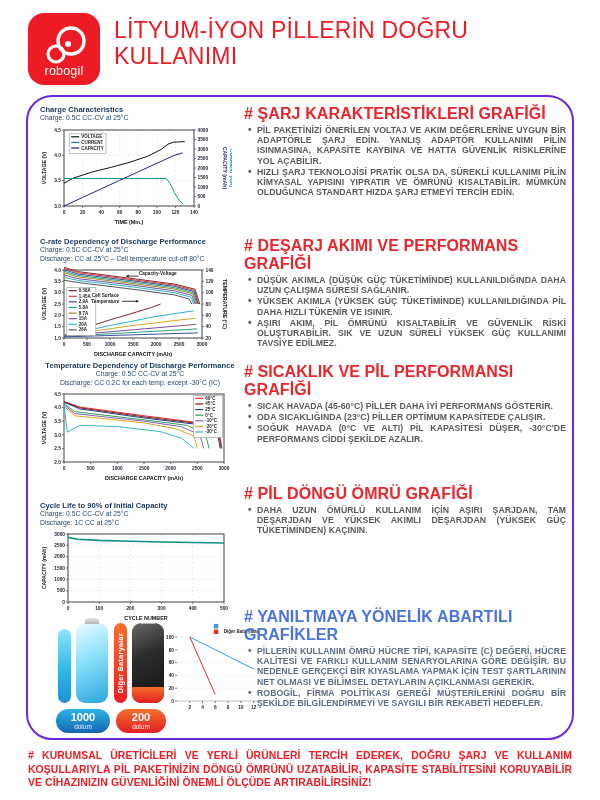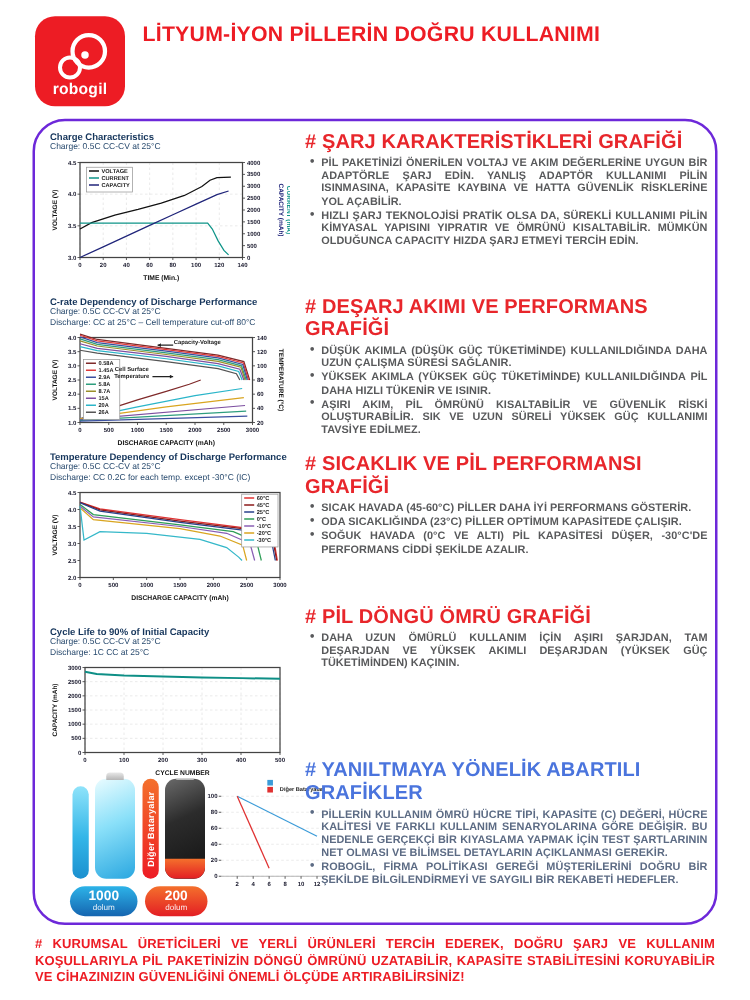--- a/index.html
+++ b/index.html
@@ -3,23 +3,23 @@
 <meta charset="utf-8">
 <style>
   html,body{margin:0;padding:0;background:#ffffff;}
   body{width:600px;height:800px;position:relative;font-family:"Liberation Sans",sans-serif;overflow:hidden;}
 
   
   .header{position:absolute;left:0;top:0;width:600px;height:95px;}
   .logo{position:absolute;left:28px;top:13px;width:72px;height:72px;background:#ed1c24;border-radius:16px;}
   .logo svg{position:absolute;left:0;top:0;}
   .logo .logo-word{position:absolute;left:0;bottom:7px;width:72px;text-align:center;color:#fff;
-    font-size:12.5px;font-weight:bold;letter-spacing:.2px;}
+    font-size:12.5px;font-weight:normal;letter-spacing:.2px;}
   .title{position:absolute;left:114px;top:18px;width:420px;color:#ed1c24;
-    font-size:17px;font-weight:bold;line-height:1.12;letter-spacing:.2px;}
+    font-size:23px;font-weight:normal;line-height:1.12;letter-spacing:.2px;}
 
   
   .card{position:absolute;left:26px;top:95px;width:548px;height:645px;background:#fff;
     border:2px solid #6d28d9;border-radius:26px;box-sizing:border-box;}
 
   
   .chart-block{position:absolute;left:12px;width:200px;}
   .chart-title{color:#16365c;font-weight:bold;font-size:7.6px;line-height:1.25;}
   .chart-sub{color:#27496d;font-size:6.8px;line-height:1.25;}
   .plot{position:relative;}
@@ -243,21 +243,21 @@
           <text x="117.84" y="10.440000000000001" font-size="4.7" text-anchor="middle" fill="#222" font-family="&quot;Liberation Sans&quot;,sans-serif" font-weight="bold">Capacity-Voltage</text>
           <line x1="98.52000000000001" y1="11.120000000000001" x2="86.1" y2="11.120000000000001" stroke="#222" stroke-width="0.9"></line>
           <polygon points="86.1,11.120000000000001 88.73274768567111,9.681723384187391 88.73274768567111,12.55827661581261" fill="#222"></polygon>
           <text x="65.4" y="32.2" font-size="4.7" text-anchor="middle" fill="#222" font-family="&quot;Liberation Sans&quot;,sans-serif" font-weight="bold">Cell Surface</text>
           <text x="65.4" y="37.6" font-size="4.7" text-anchor="middle" fill="#222" font-family="&quot;Liberation Sans&quot;,sans-serif" font-weight="bold">Temperature</text>
           <line x1="81.96000000000001" y1="36.28" x2="98.52000000000001" y2="36.28" stroke="#222" stroke-width="0.9"></line>
           <polygon points="98.52000000000001,36.28 95.88725231432889,37.71827661581261 95.88725231432889,34.84172338418739" fill="#222"></polygon>
         </svg></div>
   </div>
 
-  <div class="chart-block" style="top:264px;">
+  <div class="chart-block" style="top:264px;text-align:center;">
     <div class="chart-title">Temperature Dependency of Discharge Performance</div>
     <div class="chart-sub">Charge: 0.5C CC-CV at 25°C</div>
     <div class="chart-sub">Discharge: CC 0.2C for each temp. except -30°C (IC)</div>
     <div class="plot plot-std"><svg width="192" height="93">
           <rect x="24" y="5" width="160" height="68" fill="none" stroke="#444" stroke-width="1"></rect>
           <line x1="24" x2="24" y1="73" y2="75" stroke="#444" stroke-width="0.7"></line>
           <text x="24" y="80.5" font-size="4.8" text-anchor="middle" fill="#1a1a2e" font-family="&quot;Liberation Sans&quot;,sans-serif" font-weight="bold">0</text>
           <line x1="50.666666666666664" x2="50.666666666666664" y1="73" y2="75" stroke="#444" stroke-width="0.7"></line>
           <text x="50.666666666666664" y="80.5" font-size="4.8" text-anchor="middle" fill="#1a1a2e" font-family="&quot;Liberation Sans&quot;,sans-serif" font-weight="bold">500</text>
           <line x1="77.33333333333333" x2="77.33333333333333" y1="73" y2="75" stroke="#444" stroke-width="0.7"></line>
@@ -420,21 +420,21 @@
             <rect x="51.86" y="8.52" width="4.5" height="4.5" fill="#e03131"></rect>
             <text x="61.86" y="12.02" font-size="4.5" text-anchor="start" fill="#222" font-family="&quot;Liberation Sans&quot;,sans-serif" font-weight="bold">Diğer Bataryalar</text>
           </svg></div>
     </div>
   </div>
 
   <div class="section" style="top:8px;">
     <div class="sec-head"># ŞARJ KARAKTERİSTİKLERİ GRAFİĞİ</div>
     <ul>
       <li>PİL PAKETİNİZİ ÖNERİLEN VOLTAJ VE AKIM DEĞERLERİNE UYGUN BİR ADAPTÖRLE ŞARJ EDİN. YANLIŞ ADAPTÖR KULLANIMI PİLİN ISINMASINA, KAPASİTE KAYBINA VE HATTA GÜVENLİK RİSKLERİNE YOL AÇABİLİR.</li>
-      <li>HIZLI ŞARJ TEKNOLOJİSİ PRATİK OLSA DA, SÜREKLİ KULLANIMI PİLİN KİMYASAL YAPISINI YIPRATIR VE ÖMRÜNÜ KISALTABİLİR. MÜMKÜN OLDUĞUNCA CAPACITY HIZDA ŞARJ ETMEYİ TERCİH EDİN.</li>
+      <li>HIZLI ŞARJ TEKNOLOJİSİ PRATİK OLSA DA, SÜREKLİ KULLANIMI PİLİN KİMYASAL YAPISINI YIPRATIR VE ÖMRÜNÜ KISALTABİLİR. MÜMKÜN OLDUĞUNCA STANDART HIZDA ŞARJ ETMEYİ TERCİH EDİN.</li>
     </ul>
   </div>
 
   <div class="section" style="top:140px;">
     <div class="sec-head"># DEŞARJ AKIMI VE PERFORMANS GRAFİĞİ</div>
     <ul>
       <li>DÜŞÜK AKIMLA (DÜŞÜK GÜÇ TÜKETİMİNDE) KULLANILDIĞINDA DAHA UZUN ÇALIŞMA SÜRESİ SAĞLANIR.</li>
       <li>YÜKSEK AKIMLA (YÜKSEK GÜÇ TÜKETİMİNDE) KULLANILDIĞINDA PİL DAHA HIZLI TÜKENİR VE ISINIR.</li>
       <li>AŞIRI AKIM, PİL ÖMRÜNÜ KISALTABİLİR VE GÜVENLİK RİSKİ OLUŞTURABİLİR. SIK VE UZUN SÜRELİ YÜKSEK GÜÇ KULLANIMI TAVSİYE EDİLMEZ.</li>
     </ul>

